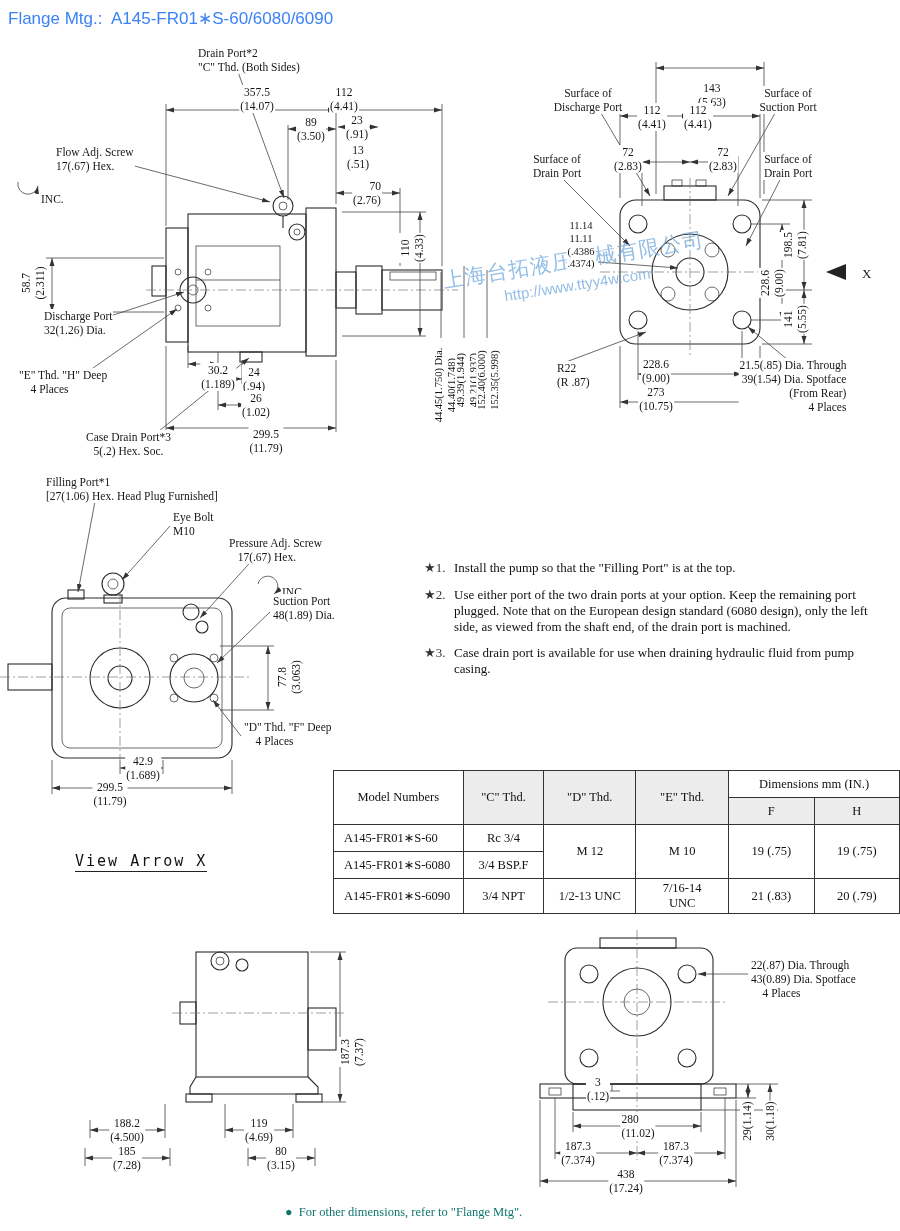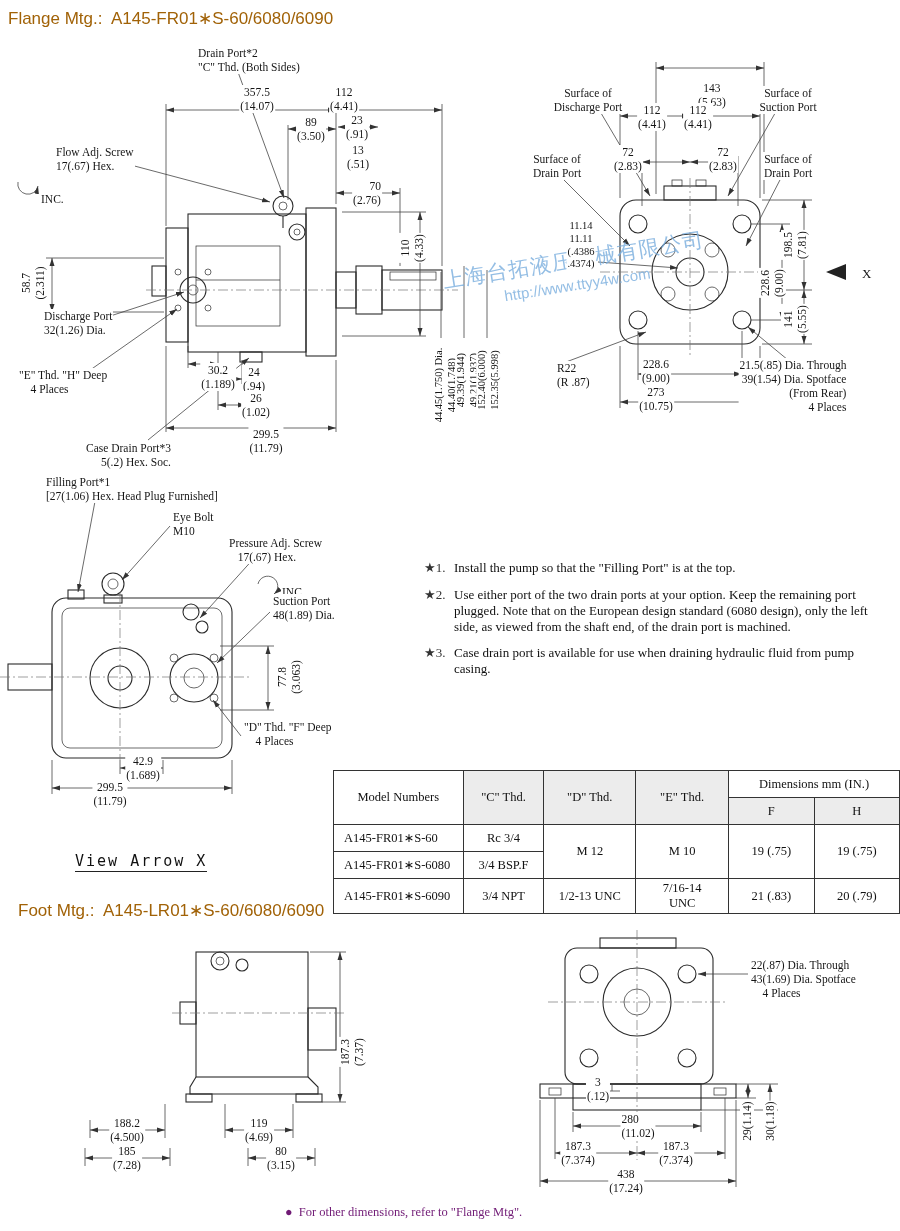--- a/index.html
+++ b/index.html
@@ -1,41 +1,41 @@
 <!DOCTYPE html>
 <html><head>
 <meta charset="utf-8">
 <style>
   html,body{margin:0;padding:0;background:#fff;}
   .canvas{position:relative;width:900px;height:1231px;background:#fff;overflow:hidden;
           font-family:"Liberation Serif",serif;color:#1a1a1a;}
   svg#drawing{position:absolute;left:0;top:0;z-index:1;}
   .title{position:absolute;z-index:4;margin:0;font:400 17px "Liberation Sans",sans-serif;
-         color:#a16207;white-space:pre;}
+         color:#3b82f6;white-space:pre;}
   .title.flange{left:8px;top:8px;}
   .title.foot{left:18px;top:900px;}
   #annotations{position:absolute;inset:0;z-index:3;pointer-events:none;}
   .ann{position:absolute;font:11.5px/1.22 "Liberation Serif",serif;color:#161616;
        white-space:pre;background:#fff;padding:0 1px;}
   .notes{position:absolute;left:424px;top:560px;width:466px;z-index:4;
          font:13px/1.22 "Liberation Serif",serif;color:#111;}
   .note{display:flex;margin-bottom:11px;}
   .note .marker{flex:0 0 30px;color:#333;}
   .note .ntext{flex:1;}
   table.spec{position:absolute;left:333px;top:770px;z-index:4;border-collapse:collapse;
              font:12.5px "Liberation Serif",serif;color:#111;background:#fff;}
   table.spec th,table.spec td{border:1px solid #333;text-align:center;padding:2px 12px;
              font-weight:400;height:22px;}
   table.spec td.model{text-align:left;padding-left:10px;width:130px;}
   table.spec .sh{background:#ececec;}
   .view-arrow-label{position:absolute;left:75px;top:852px;z-index:4;
          font:15px "DejaVu Sans Mono",monospace;letter-spacing:2px;color:#111;
          border-bottom:1.3px solid #222;padding-bottom:1px;}
   .footer-note{position:absolute;left:285px;top:1205px;z-index:4;
-         font:12.5px "Liberation Serif",serif;color:#701a75;white-space:pre;}
+         font:12.5px "Liberation Serif",serif;color:#0f766e;white-space:pre;}
   .watermark{position:absolute;left:420px;top:246px;width:310px;z-index:2;
          transform:rotate(-9deg);color:#7aaede;opacity:.8;pointer-events:none;text-align:center;}
   .watermark .wm1{font:21px "Liberation Sans",sans-serif;letter-spacing:1px;}
   .watermark .wm2{font:15px "Liberation Sans",sans-serif;margin-top:2px;}
 </style>
 </head>
 <body>
 
 <div class="canvas">
 
@@ -282,21 +282,20 @@
       <line class="ld" x1="748" y1="974" x2="698" y2="974"></line>
     </g>
   </svg>
 
   <div class="watermark">
     <div class="wm1">上海台拓液压机械有限公司</div>
     <div class="wm2">http://www.ttyy4w.com</div>
   </div>
 
   <h1 class="title flange">Flange Mtg.:  A145-FR01∗S-60/6080/6090</h1>
-  <h1 class="title foot">Foot Mtg.:  A145-LR01∗S-60/6080/6090</h1>
 
   <div class="view-arrow-label">View Arrow X</div>
 
   <div id="annotations">
       <div class="ann" style="left: 197px; top: 60px; text-align: left; transform: translate(0px, -50%) rotate(0deg);">Drain Port*2
 "C" Thd. (Both Sides)</div>
       <div class="ann" style="left: 257px; top: 99px; text-align: center; transform: translate(-50%, -50%) rotate(0deg);">357.5
 (14.07)</div>
       <div class="ann" style="left: 344px; top: 99px; text-align: center; transform: translate(-50%, -50%) rotate(0deg);">112
 (4.41)</div>
@@ -318,21 +317,21 @@
       <div class="ann" style="left: 43px; top: 323px; text-align: left; transform: translate(0px, -50%) rotate(0deg);">Discharge Port
 32(1.26) Dia.</div>
       <div class="ann" style="left: 18px; top: 382px; text-align: left; transform: translate(0px, -50%) rotate(0deg);">"E" Thd. "H" Deep
     4 Places</div>
       <div class="ann" style="left: 218px; top: 377px; text-align: center; transform: translate(-50%, -50%) rotate(0deg);">30.2
 (1.189)</div>
       <div class="ann" style="left: 254px; top: 379px; text-align: center; transform: translate(-50%, -50%) rotate(0deg);">24
 (.94)</div>
       <div class="ann" style="left: 256px; top: 405px; text-align: center; transform: translate(-50%, -50%) rotate(0deg);">26
 (1.02)</div>
-      <div class="ann" style="left: 85px; top: 455px; text-align: right; transform: translate(0px, -50%) rotate(0deg);">Case Drain Port*3
+      <div class="ann" style="left: 85px; top: 444px; text-align: center; transform: translate(0px, -50%) rotate(0deg);">Case Drain Port*3
 5(.2) Hex. Soc.</div>
       <div class="ann" style="left: 266px; top: 441px; text-align: center; transform: translate(-50%, -50%) rotate(0deg);">299.5
 (11.79)</div>
       <div class="ann" style="left: 446px; top: 385px; font-size: 10.5px; text-align: center; transform: translate(-50%, -50%) rotate(-90deg);">44.45(1.750) Dia.
 44.40(1.748)</div>
       <div class="ann" style="left: 468px; top: 380px; font-size: 10.5px; text-align: center; transform: translate(-50%, -50%) rotate(-90deg);">49.39(1.944)
 49.21(1.937)</div>
       <div class="ann" style="left: 489px; top: 380px; font-size: 10.5px; text-align: center; transform: translate(-50%, -50%) rotate(-90deg);">152.40(6.000)
 152.35(5.998)</div>
       <div class="ann" style="left: 712px; top: 59px; text-align: center; transform: translate(-50%, -50%) rotate(0deg); margin-top: 36px;">143
@@ -395,21 +394,21 @@
 (7.37)</div>
       <div class="ann" style="left: 127px; top: 1130px; text-align: center; transform: translate(-50%, -50%) rotate(0deg);">188.2
 (4.500)</div>
       <div class="ann" style="left: 259px; top: 1130px; text-align: center; transform: translate(-50%, -50%) rotate(0deg);">119
 (4.69)</div>
       <div class="ann" style="left: 127px; top: 1158px; text-align: center; transform: translate(-50%, -50%) rotate(0deg);">185
 (7.28)</div>
       <div class="ann" style="left: 281px; top: 1158px; text-align: center; transform: translate(-50%, -50%) rotate(0deg);">80
 (3.15)</div>
       <div class="ann" style="left: 750px; top: 979px; text-align: left; transform: translate(0px, -50%) rotate(0deg);">22(.87) Dia. Through
-43(1.69) Dia. Spotface
+43(0.89) Dia. Spotface
     4 Places</div>
       <div class="ann" style="left: 598px; top: 1089px; text-align: center; transform: translate(-50%, -50%) rotate(0deg);">3
 (.12)</div>
       <div class="ann" style="left: 638px; top: 1126px; text-align: left; transform: translate(-50%, -50%) rotate(0deg);">280
 (11.02)</div>
       <div class="ann" style="left: 578px; top: 1153px; text-align: center; transform: translate(-50%, -50%) rotate(0deg);">187.3
 (7.374)</div>
       <div class="ann" style="left: 676px; top: 1153px; text-align: center; transform: translate(-50%, -50%) rotate(0deg);">187.3
 (7.374)</div>
       <div class="ann" style="left: 626px; top: 1181px; text-align: center; transform: translate(-50%, -50%) rotate(0deg);">438

